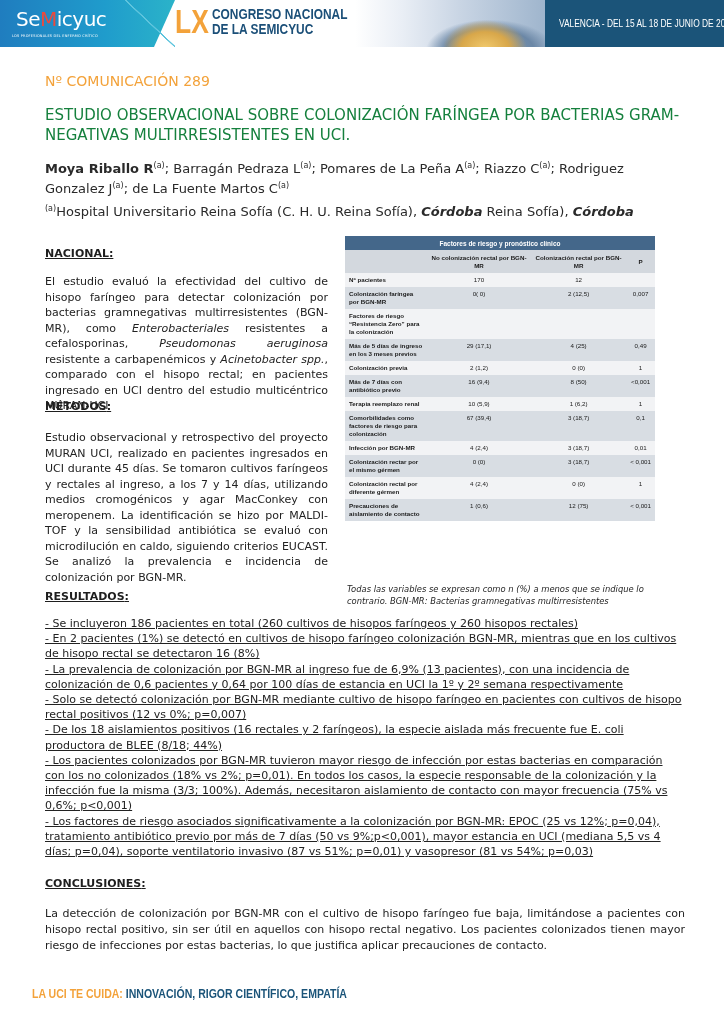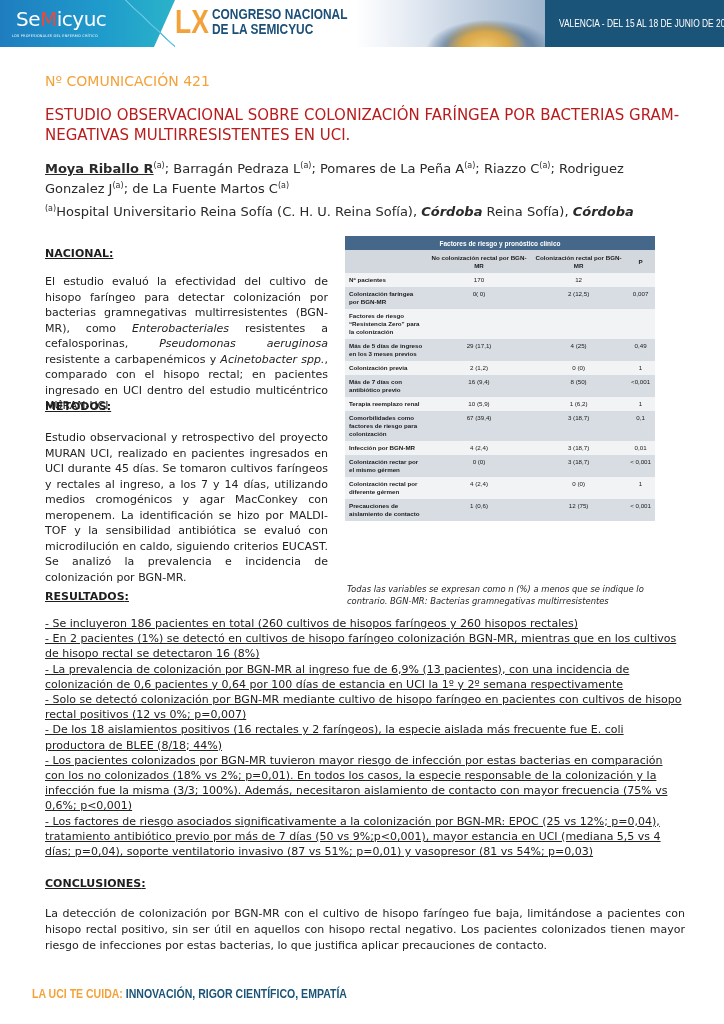--- a/index.html
+++ b/index.html
@@ -27,23 +27,23 @@
     background:
       radial-gradient(ellipse 60px 40px at 130px 48px, #f1c96c 0%, #d8a74a 40%, transparent 70%),
       radial-gradient(ellipse 80px 38px at 135px 50px, #7f9bb8 0%, #6b87a6 55%, transparent 80%),
       linear-gradient(90deg, #ffffff 0%, #e9eef5 25%, #c9d5e4 55%, #9fb5cd 100%);
   }
   .date-block { position: absolute; left: 545px; top: 0; width: 179px; height: 47px; background: #1b5479; }
   .date-text { position: absolute; left: 14px; top: 17px; font-family: "Liberation Sans", sans-serif; font-size: 10.5px; color: #ffffff; white-space: nowrap; transform: scaleX(0.8); transform-origin: left; }
 
   
   .comm-no { position: absolute; left: 45px; top: 73px; font-size: 14px; color: #f3a23a; }
-  .title { position: absolute; left: 45px; top: 105px; width: 650px; font-size: 15px; line-height: 20px; color: #b91c1c; }
+  .title { position: absolute; left: 45px; top: 105px; width: 650px; font-size: 15px; line-height: 20px; color: #15803d; }
   .authors { position: absolute; left: 45px; top: 157px; width: 640px; font-size: 13px; line-height: 17px; color: #2a2a2a; }
-  .authors .presenter { font-weight: bold; text-decoration: underline; }
+  .authors .presenter { font-weight: bold; }
   .authors sup, .affil sup { font-size: 8px; }
   .affil { position: absolute; left: 45px; top: 204px; width: 640px; font-size: 13px; color: #2a2a2a; }
   .affil i { font-style: italic; font-weight: bold; }
 
   
   .sec-head { position: absolute; left: 45px; font-size: 11px; font-weight: bold; text-decoration: underline; color: #1e1e1e; }
   .body-txt { position: absolute; left: 45px; width: 283px; font-size: 11px; line-height: 15.5px; text-align: justify; color: #222; }
   .body-txt i { font-style: italic; }
 
   
@@ -81,21 +81,21 @@
   <div class="congress">
     <div>CONGRESO NACIONAL</div>
     <div>DE LA SEMICYUC</div>
   </div>
   <div class="city-img"></div>
   <div class="date-block">
     <div class="date-text">VALENCIA - DEL 15 AL 18 DE JUNIO DE 2025</div>
   </div>
 </div>
 
-<div class="comm-no">Nº COMUNICACIÓN 421</div>
+<div class="comm-no">Nº COMUNICACIÓN 289</div>
 <div class="title">ESTUDIO OBSERVACIONAL SOBRE COLONIZACIÓN FARÍNGEA POR BACTERIAS GRAM-NEGATIVAS MULTIRRESISTENTES EN UCI.</div>
 
 <div class="authors">
   <span class="presenter">Moya Riballo R</span><sup>(a)</sup>; <span>Barragán Pedraza L</span><sup>(a)</sup>; <span>Pomares de La Peña A</span><sup>(a)</sup>; <span>Riazzo C</span><sup>(a)</sup>; <span>Rodriguez Gonzalez J</span><sup>(a)</sup>; <span>de La Fuente Martos C</span><sup>(a)</sup>
 </div>
 
 <div class="affil">
   <sup>(a)</sup><span>Hospital Universitario Reina Sofía (C. H. U. Reina Sofía), </span><i>Córdoba</i><span> Reina Sofía), </span><i>Córdoba</i>
 </div>
 

